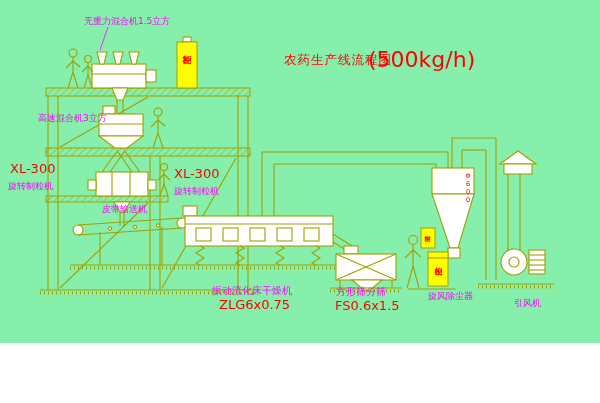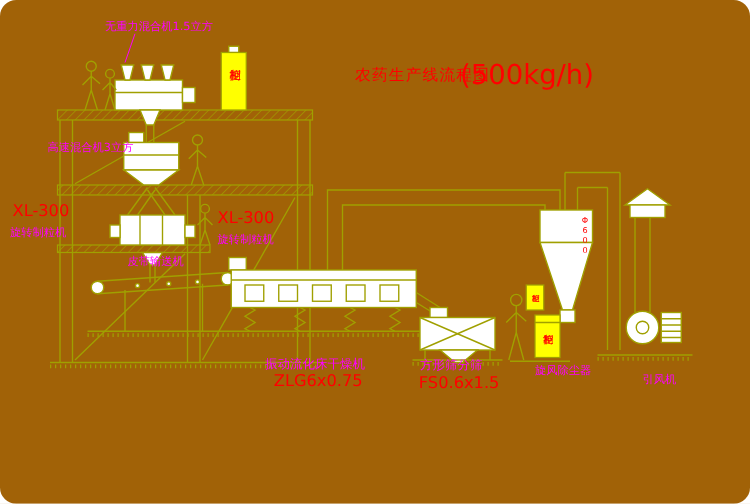--- a/index.html
+++ b/index.html
@@ -1,17 +1,17 @@
 <!DOCTYPE html>
 <html><head>
 <meta charset="utf-8">
 <style>
   html,body{margin:0;padding:0;background:#ffffff;}
-  .canvas{position:relative;width:600px;height:403px;background:#a16207;overflow:hidden;
-          font-family:"DejaVu Sans","Liberation Sans",sans-serif;border-radius:13px;}
+  .canvas{position:relative;width:600px;height:343px;background:#86efac;overflow:hidden;
+          font-family:"DejaVu Sans","Liberation Sans",sans-serif;}
   svg{position:absolute;left:0;top:0;}
   svg text{font-family:"DejaVu Sans","Liberation Sans",sans-serif;}
   .ln{stroke:#a0a000;stroke-width:1.1;fill:none;}
   .lnf{stroke:#a0a000;stroke-width:1.1;fill:#ffffff;}
   .hatchf{stroke:#a0a000;stroke-width:1;fill:url(#hatch);}
   .cab{stroke:#a0a000;stroke-width:1;fill:#ffff00;}
   .tick{stroke:#a0a000;stroke-width:3;stroke-dasharray:1 3;fill:none;}
   .mag{fill:#ff00ff;font-size:9px;}
   .mag10{fill:#ff00ff;font-size:10px;}
   .redtxt{fill:#ff0000;}

